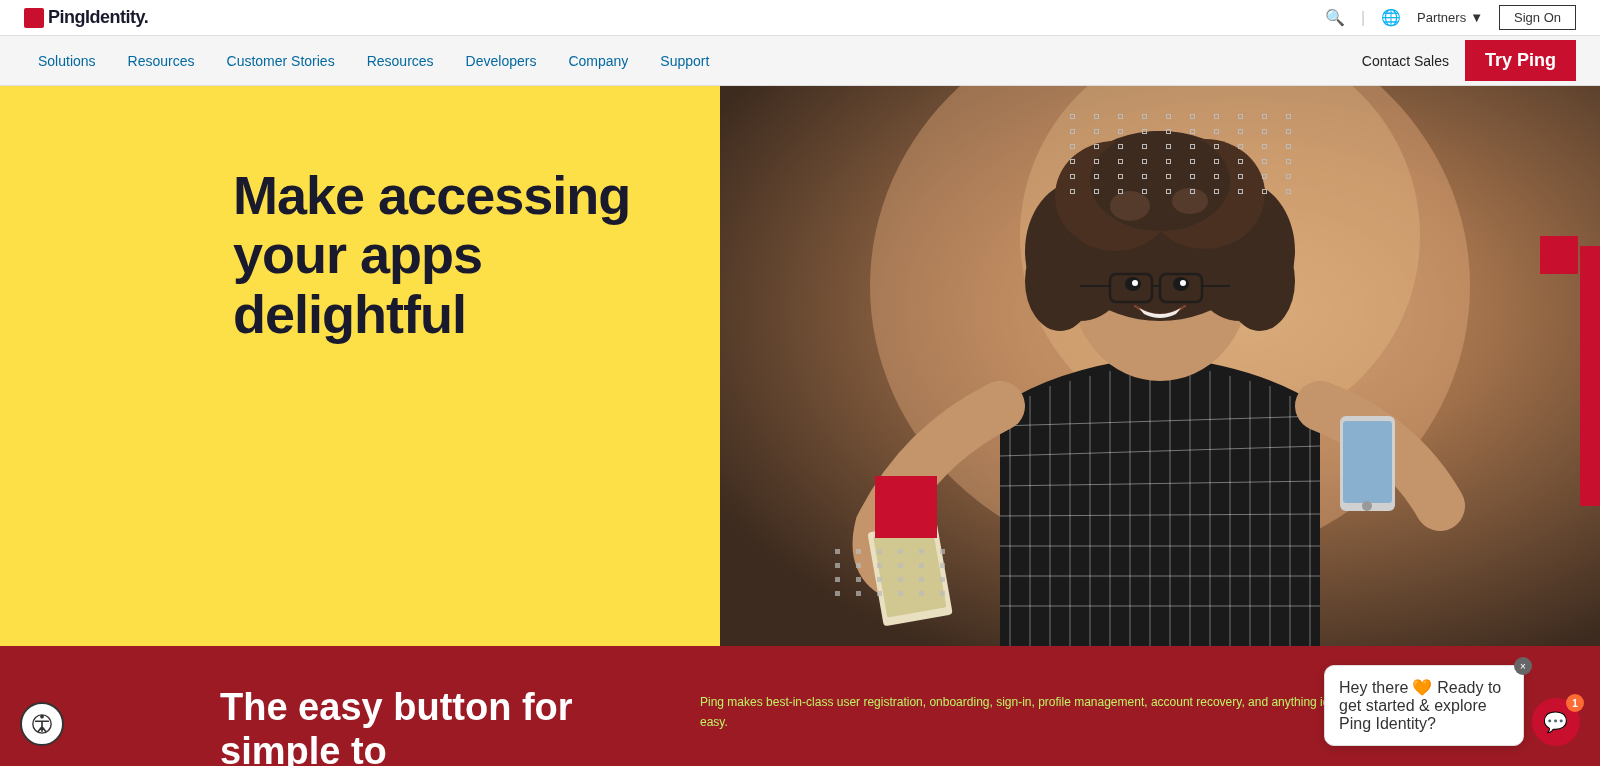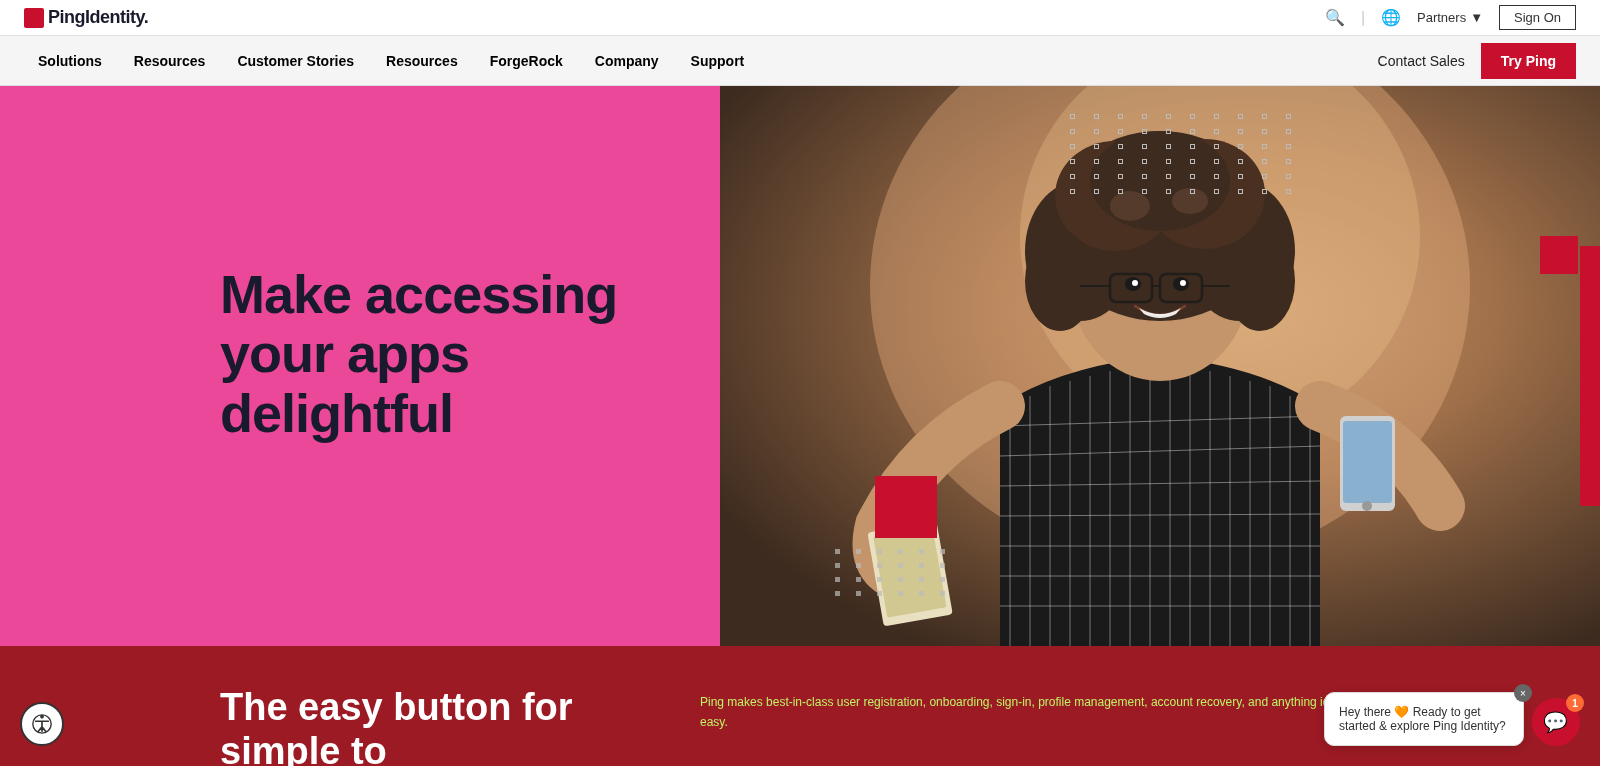--- a/index.html
+++ b/index.html
@@ -88,57 +88,58 @@
       padding: 0 24px;
       height: 50px;
     }
     .main-nav-links {
       display: flex;
       align-items: center;
       gap: 4px;
     }
     .main-nav-links a {
       text-decoration: none;
-      color: #000000;
+      color: #0369a1;
       font-size: 14px;
       padding: 0 14px;
       height: 50px;
       display: flex;
       align-items: center;
-      font-weight: 700;
+      font-weight: 400;
     }
     .main-nav-right {
       display: flex;
       align-items: center;
       gap: 16px;
     }
     .contact-sales-link {
       color: #222;
       text-decoration: none;
       font-size: 14px;
       font-weight: 500;
     }
     .try-ping-btn {
       background: #c8102e;
       color: #fff;
       border: none;
       padding: 10px 20px;
-      font-size: 14px;
+      font-size: 18px;
       font-weight: bold;
       cursor: pointer;
     }
 
     
     .hero {
       position: relative;
-      background: #ec4899;
+      background: #fde047;
       min-height: 560px;
       display: flex;
-      align-items: center;
+      align-items: flex-start;
       overflow: hidden;
+      padding-left: 13px;
     }
 
     .hero-content {
       position: relative;
       z-index: 2;
       padding: 80px 0 80px 220px;
       max-width: 700px;
     }
 
     .hero-title {
@@ -219,21 +220,21 @@
       display: flex;
       align-items: flex-end;
       gap: 8px;
     }
 
     .chat-bubble {
       background: #fff;
       border: 1px solid #ddd;
       border-radius: 10px;
       padding: 12px 14px;
-      font-size: 12px;
+      font-size: 16px;
       color: #333;
       max-width: 200px;
       box-shadow: 0 2px 8px rgba(0,0,0,0.15);
     }
 
     .chat-icon-btn {
       background: #c8102e;
       border: none;
       border-radius: 50%;
       width: 48px;
@@ -331,21 +332,21 @@
     <button class="sign-on-btn">Sign On</button>
   </div>
 </div>
 
 <nav class="main-nav">
   <div class="main-nav-links">
     <a href="#">Solutions</a>
     <a href="#">Resources</a>
     <a href="#">Customer Stories</a>
     <a href="#">Resources</a>
-    <a href="#">ForgeRock</a>
+    <a href="#">Developers</a>
     <a href="#">Company</a>
     <a href="#">Support</a>
   </div>
   <div class="main-nav-right">
     <a href="#" class="contact-sales-link">Contact Sales</a>
     <button class="try-ping-btn">Try Ping</button>
   </div>
 </nav>
 
 <section class="hero">

